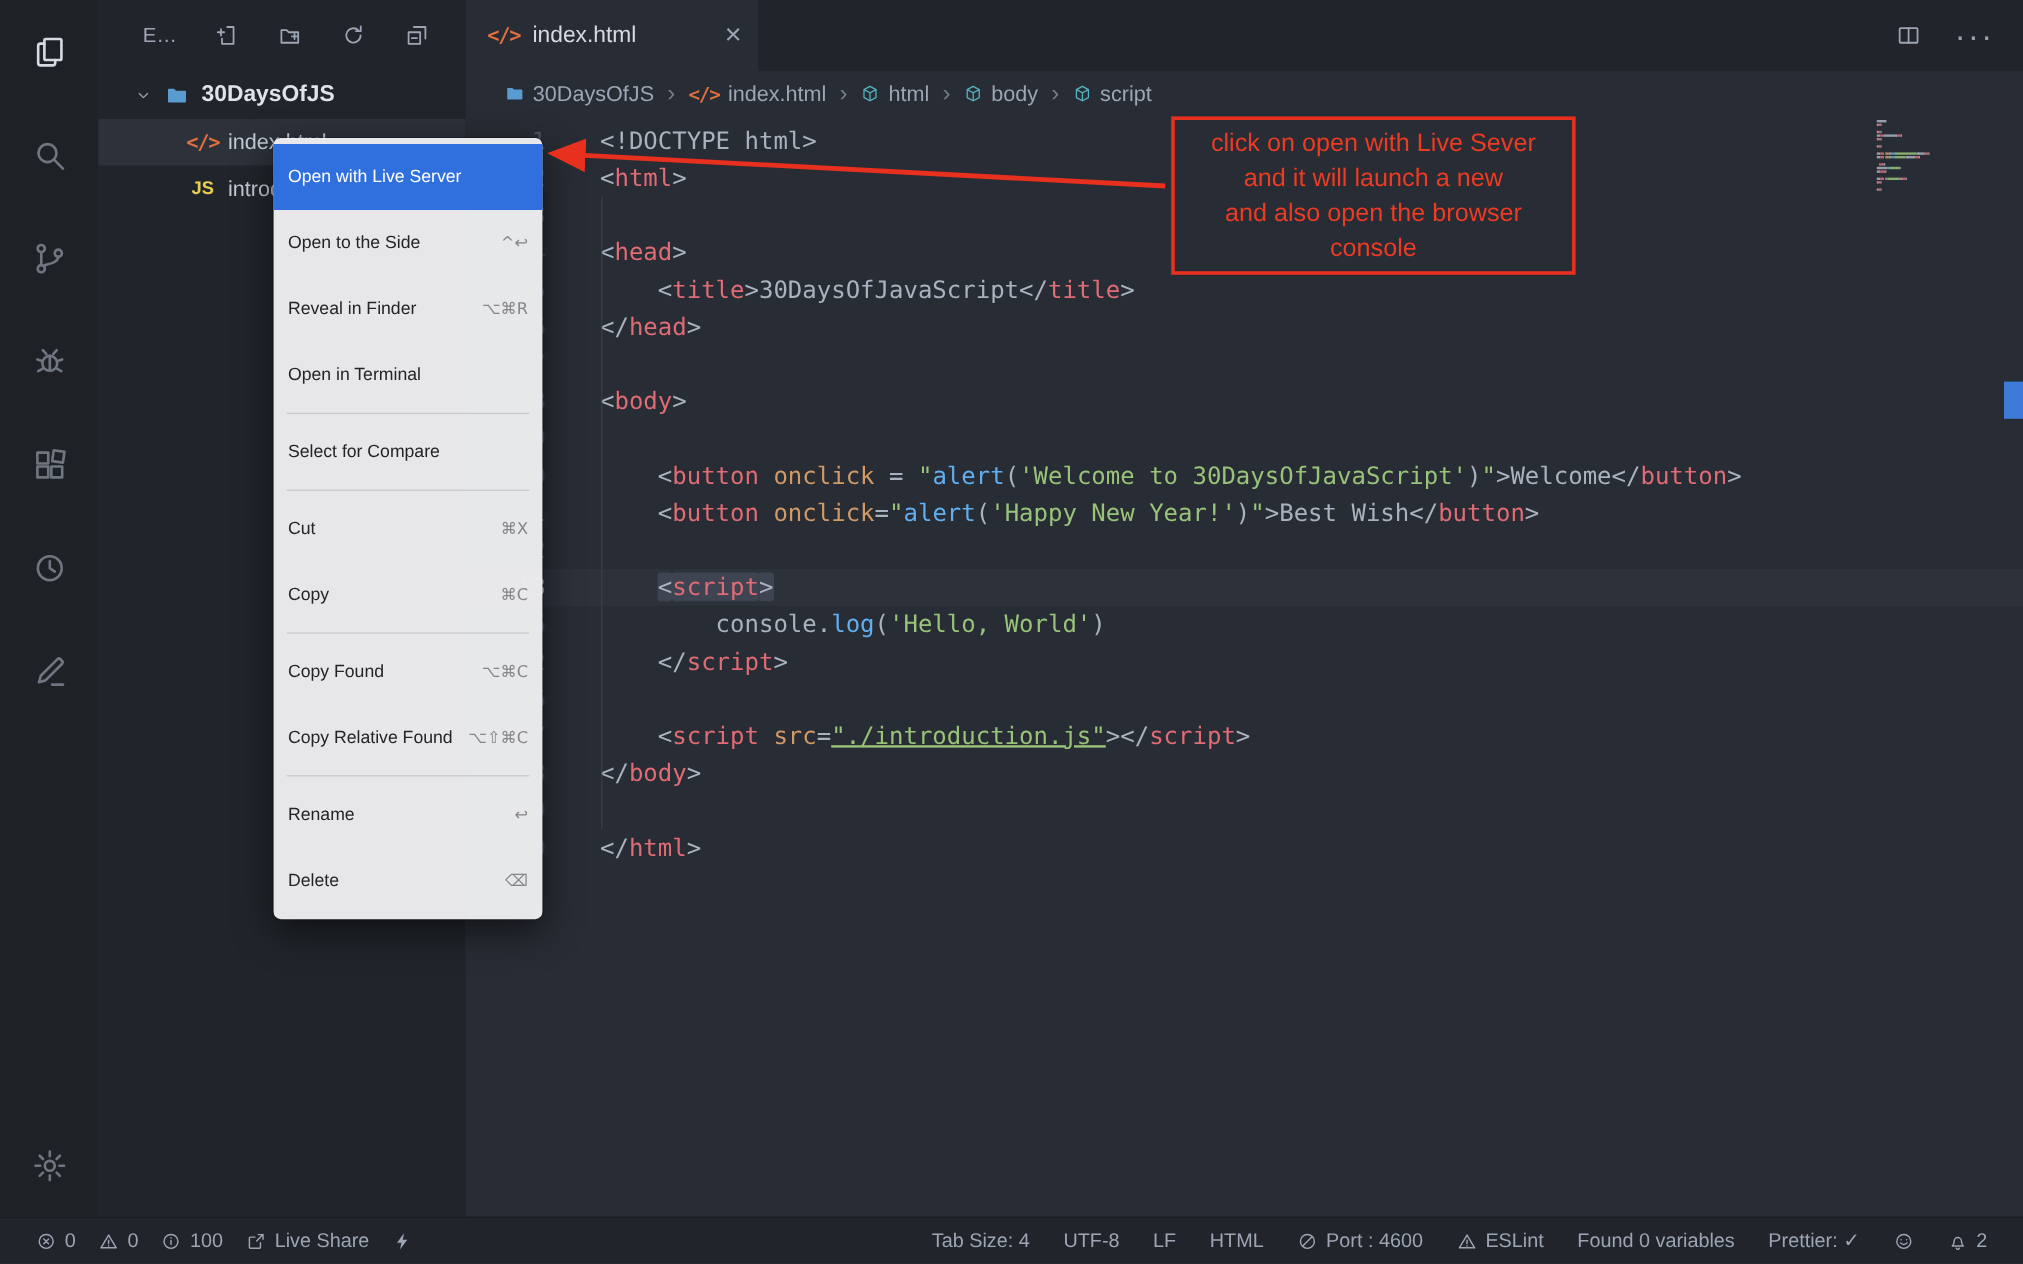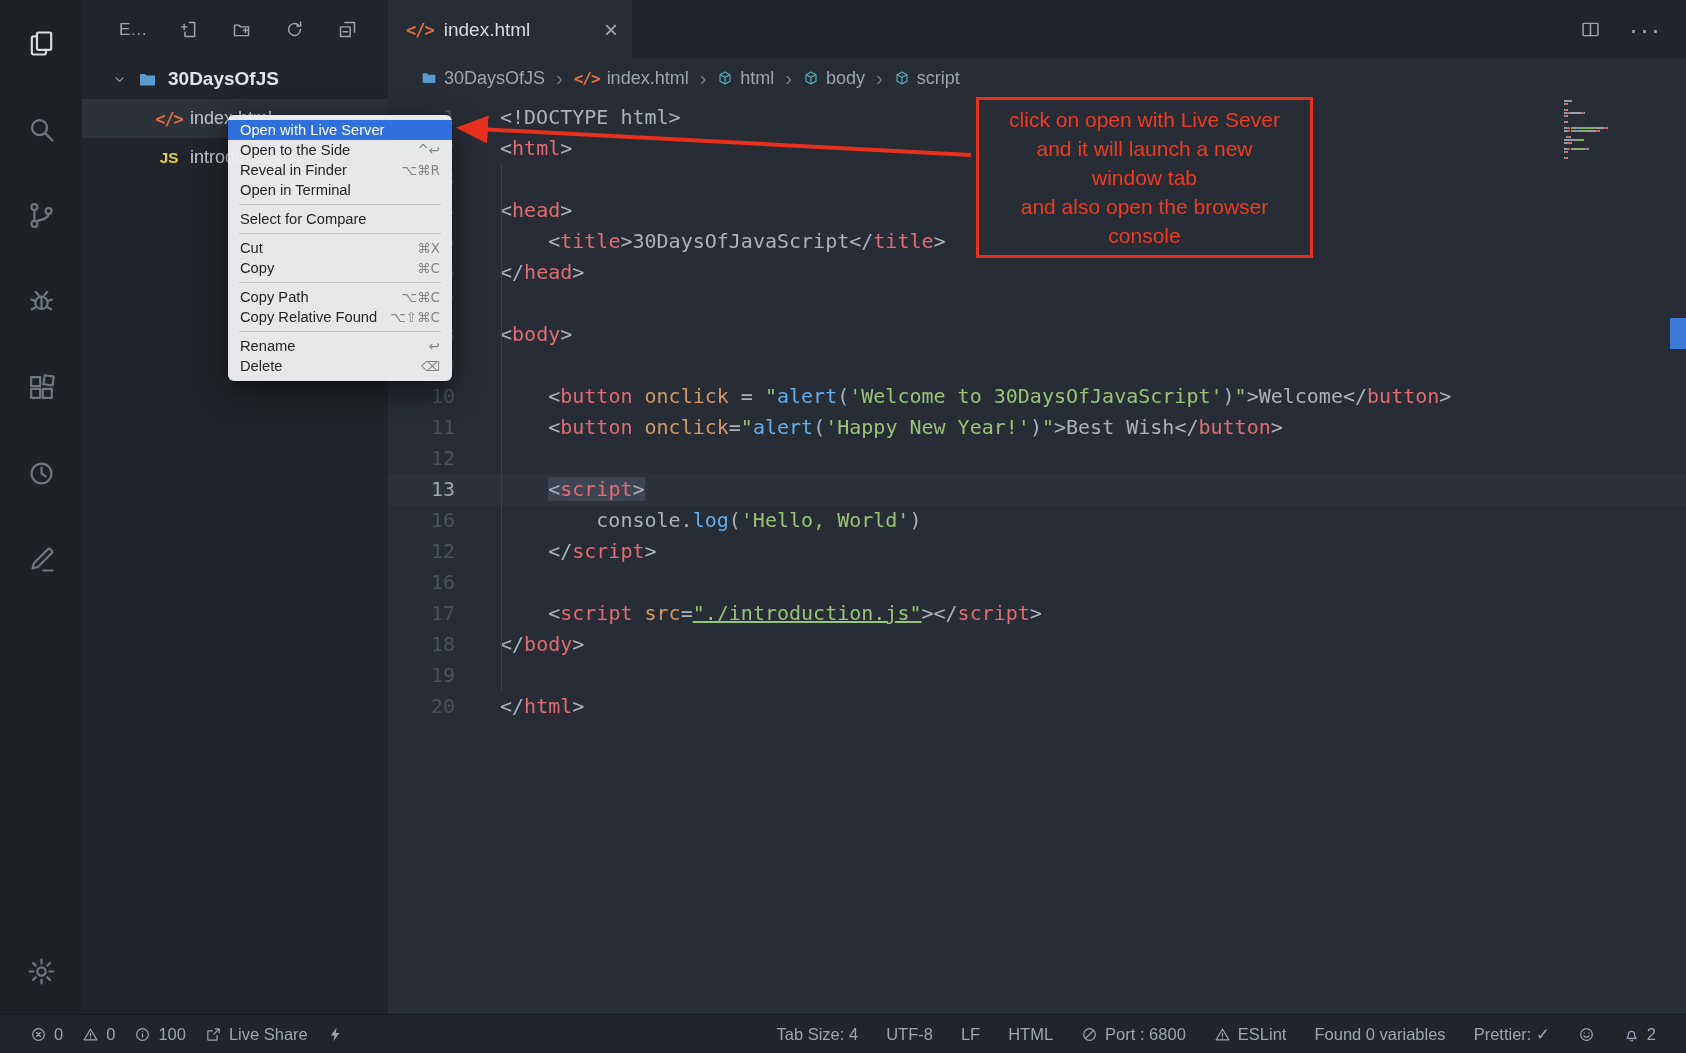--- a/index.html
+++ b/index.html
@@ -63,21 +63,21 @@
               box-sizing:border-box;display:flex;align-items:center;padding:0 30px;font-size:16.5px;color:#9da5b4;}
   .sb-left{display:flex;gap:19px;align-items:center;}
   .sb-right{margin-left:auto;display:flex;gap:28px;align-items:center;}
   .sb-item{display:flex;align-items:center;gap:7px;white-space:nowrap;cursor:pointer;}
   .sb-item .icon{font-size:17px;}
 
   
   .context-menu{position:absolute;left:228px;top:115px;width:224px;background:rgba(236,236,238,.98);border-radius:6px;
                 box-shadow:0 10px 30px rgba(0,0,0,.55),0 0 0 1px rgba(0,0,0,.18);padding:5px 0;z-index:50;
                 font-size:14.7px;color:#242426;}
-  .menu-item{height:20px;display:flex;align-items:center;padding:0 12px;cursor:default;}
+  .menu-item{height:31px;display:flex;align-items:center;padding:12px 12px;cursor:default;}
   .menu-item.selected{background:#2f6fde;color:#fff;}
   .mi-label{flex:1;white-space:nowrap;}
   .mi-key{color:#85858a;margin-left:12px;white-space:nowrap;font-family:"DejaVu Sans",sans-serif;font-size:13.5px;}
   .menu-item.selected .mi-key{color:#e8eeff;}
   .menu-sep{height:1px;background:#c8c8cc;margin:4px 11px;}
 
   
   .annotation{position:absolute;left:976px;top:97px;width:327px;border:3px solid #e8301f;color:#ee3b23;z-index:40;
               text-align:center;font-size:21px;line-height:29px;padding:5px 2px;}
   .arrow-svg{position:absolute;left:0;top:0;width:1686px;height:1053px;pointer-events:none;z-index:60;}
@@ -385,21 +385,21 @@
         <div class="sb-item">
           <span>HTML</span>
         </div>
         <div class="sb-item">
           <span class="icon ">
             <svg viewBox="0 0 24 24" fill="none" stroke="currentColor" stroke-width="1.7" stroke-linecap="round" stroke-linejoin="round">
               <circle cx="12" cy="12" r="8.2"></circle>
               <path d="M6.3 17.7L17.7 6.3"></path>
             </svg>
           </span>
-          <span>Port : 6800</span>
+          <span>Port : 4600</span>
         </div>
         <div class="sb-item">
           <span class="icon ">
             <svg viewBox="0 0 24 24" fill="none" stroke="currentColor" stroke-width="1.7" stroke-linecap="round" stroke-linejoin="round">
               <path d="M12 4.5L21 19.5H3z"></path>
               <path d="M12 10.5v4M12 17.2v.1"></path>
             </svg>
           </span>
           <span>ESLint</span>
         </div>
@@ -456,42 +456,41 @@
       <div class="menu-item">
         <span class="mi-label">Cut</span>
         <span class="mi-key">⌘X</span>
       </div>
       <div class="menu-item">
         <span class="mi-label">Copy</span>
         <span class="mi-key">⌘C</span>
       </div>
       <div class="menu-sep"></div>
       <div class="menu-item">
-        <span class="mi-label">Copy Path</span>
+        <span class="mi-label">Copy Found</span>
         <span class="mi-key">⌥⌘C</span>
       </div>
       <div class="menu-item">
         <span class="mi-label">Copy Relative Found</span>
         <span class="mi-key">⌥⇧⌘C</span>
       </div>
       <div class="menu-sep"></div>
       <div class="menu-item">
         <span class="mi-label">Rename</span>
         <span class="mi-key">↩</span>
       </div>
       <div class="menu-item">
         <span class="mi-label">Delete</span>
         <span class="mi-key">⌫</span>
       </div>
     </div>
 
   <div class="annotation">
       <div>click on open with Live Sever</div>
       <div>and it will launch a new</div>
-      <div>window tab</div>
       <div>and also open the browser</div>
       <div>console</div>
     </div>
 
   <svg class="arrow-svg">
     <defs>
       <marker id="ah" markerWidth="10" markerHeight="10" refX="7" refY="3.5" orient="auto">
         <path d="M0 0 L8 3.5 L0 7 z" fill="#e8301f"></path>
       </marker>
     </defs>

